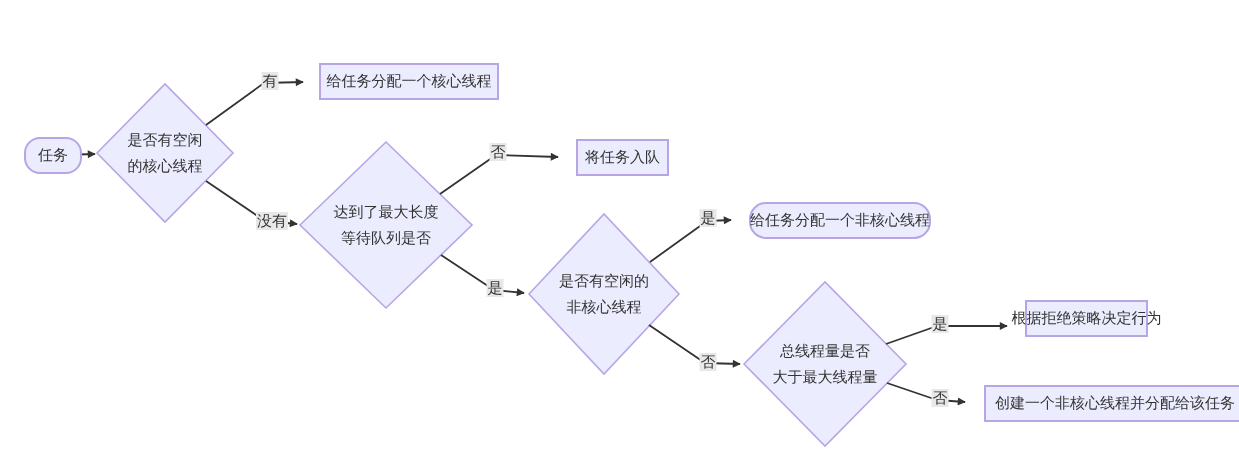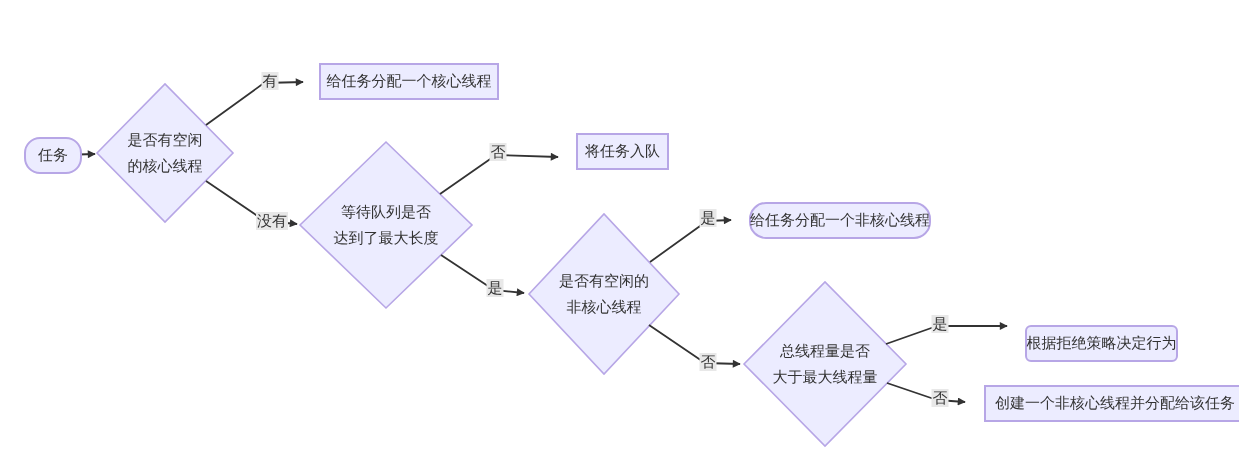--- a/index.html
+++ b/index.html
@@ -88,44 +88,44 @@
   </svg>
 
   <div class="rect-node" style="left:10px; top:137px; width:58px; height:37px;border-radius:16px;">
     <span>任务</span>
   </div>
 
   <div class="rect-node" style="left:305px; top:63px; width:180px; height:37px;">
     <span>给任务分配一个核心线程</span>
   </div>
 
-  <div class="rect-node" style="left:562px; top:133px; width:93px; height:37px;">
+  <div class="rect-node" style="left:562px; top:139px; width:93px; height:37px;">
     <span>将任务入队</span>
   </div>
 
   <div class="rect-node" style="left:735px; top:202px; width:182px; height:37px;border-radius:17px;">
     <span>给任务分配一个非核心线程</span>
   </div>
 
-  <div class="rect-node" style="left:1011px; top:325px; width:153px; height:37px;border-radius:6px;">
+  <div class="rect-node" style="left:1011px; top:300px; width:123px; height:37px;">
     <span>根据拒绝策略决定行为</span>
   </div>
 
   <div class="rect-node" style="left:970px; top:385px; width:262px; height:37px;">
     <span>创建一个非核心线程并分配给该任务</span>
   </div>
 
   <div class="diamond-label" style="left:165px; top:153px;">
     <div>是否有空闲</div>
     <div>的核心线程</div>
   </div>
 
   <div class="diamond-label" style="left:386px; top:225px;">
+    <div>达到了最大长度</div>
     <div>等待队列是否</div>
-    <div>达到了最大长度</div>
   </div>
 
   <div class="diamond-label" style="left:604px; top:294px;">
     <div>是否有空闲的</div>
     <div>非核心线程</div>
   </div>
 
   <div class="diamond-label" style="left:825px; top:364px;">
     <div>总线程量是否</div>
     <div>大于最大线程量</div>

